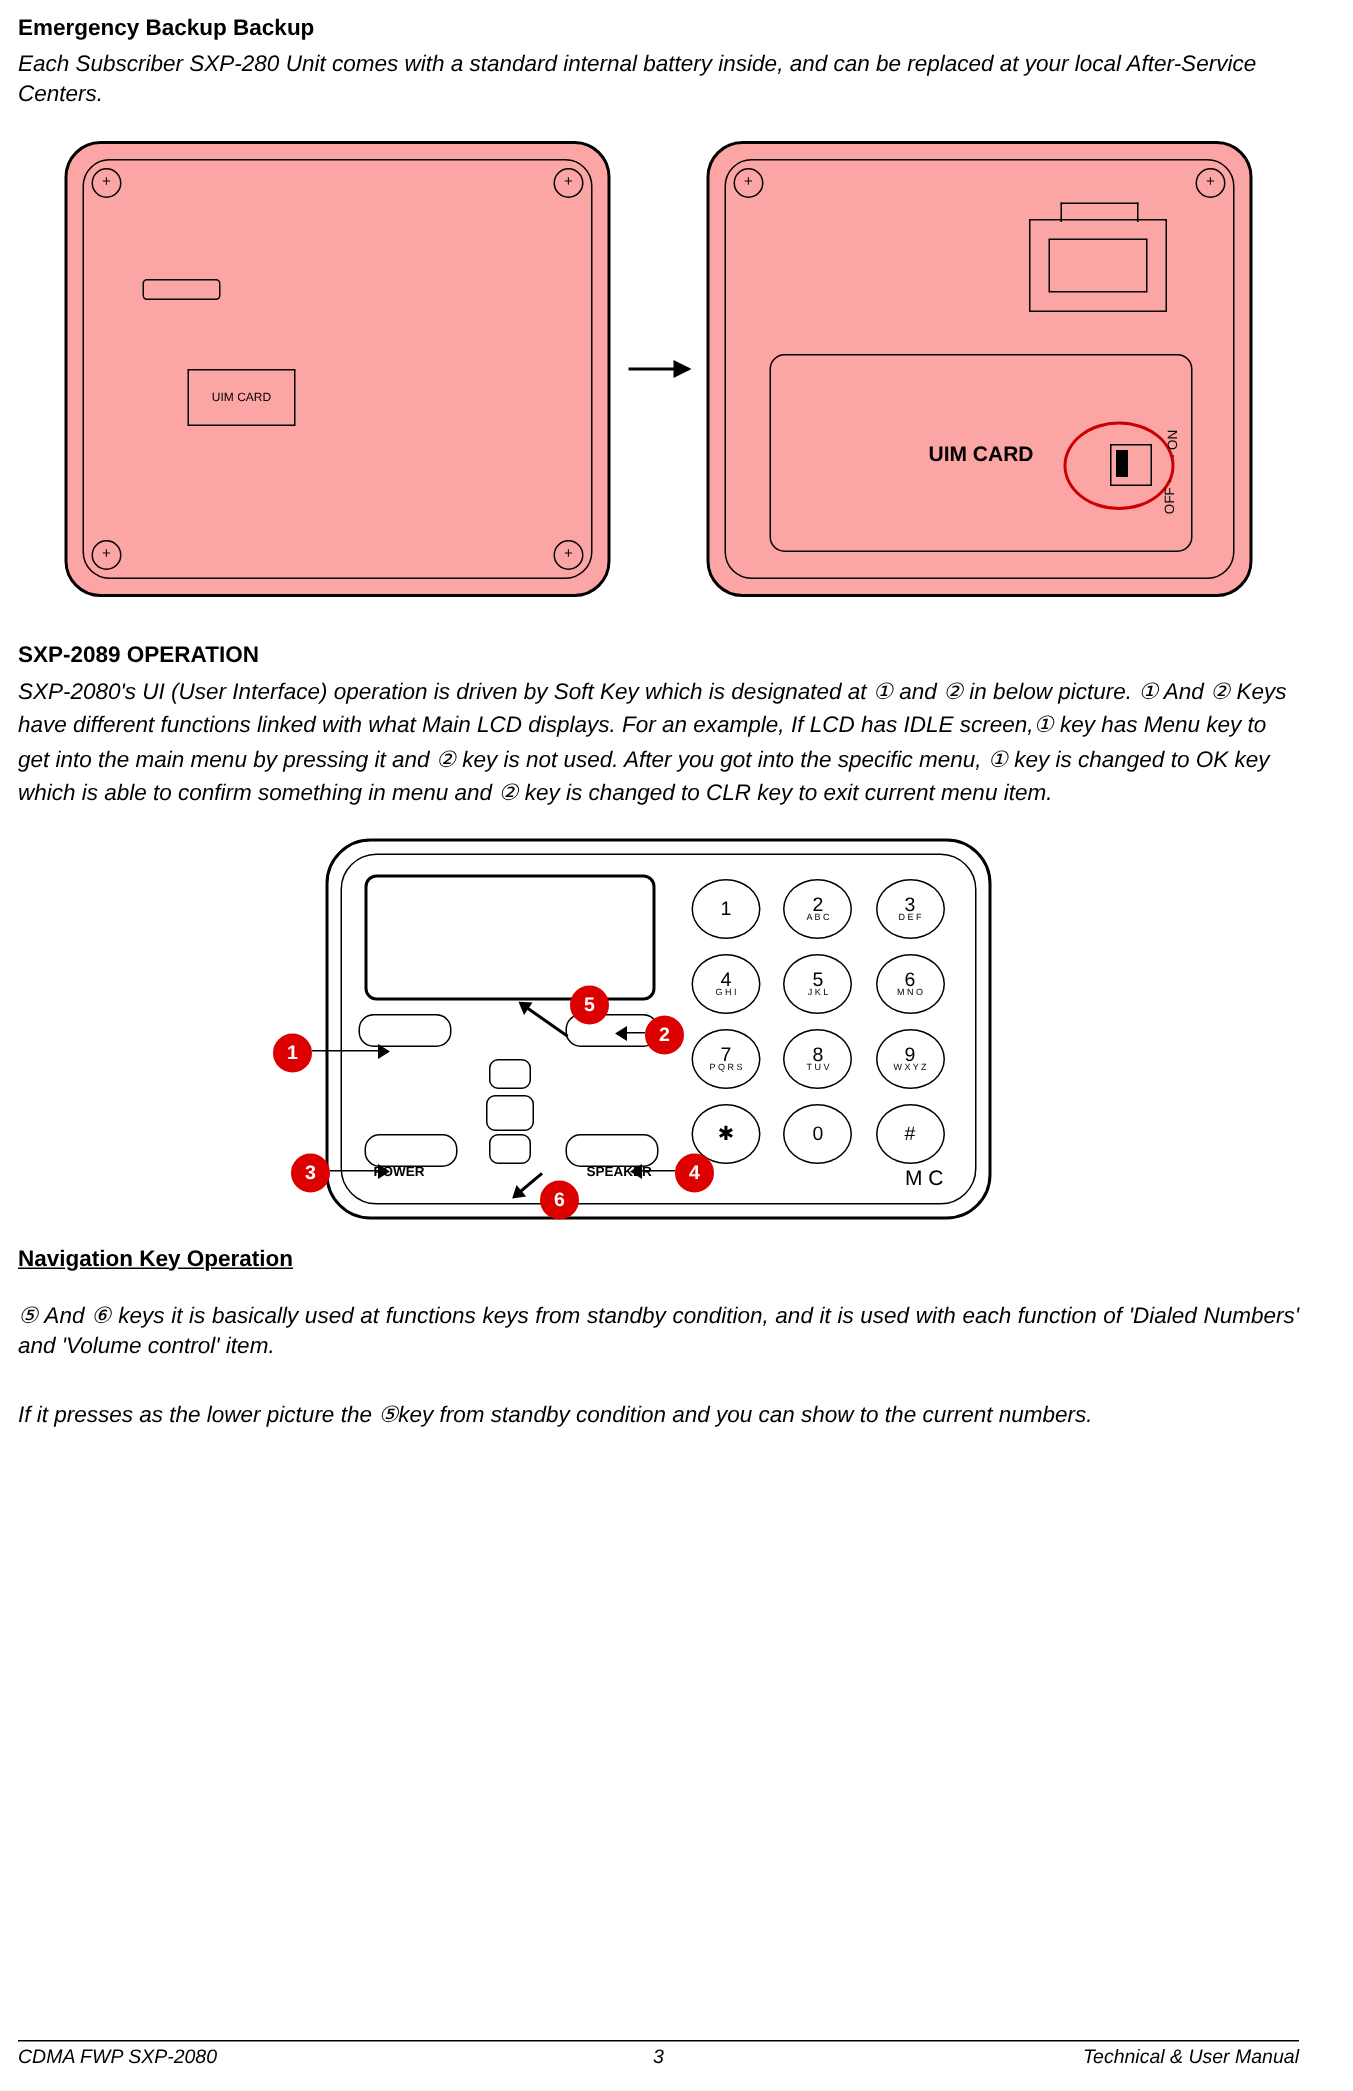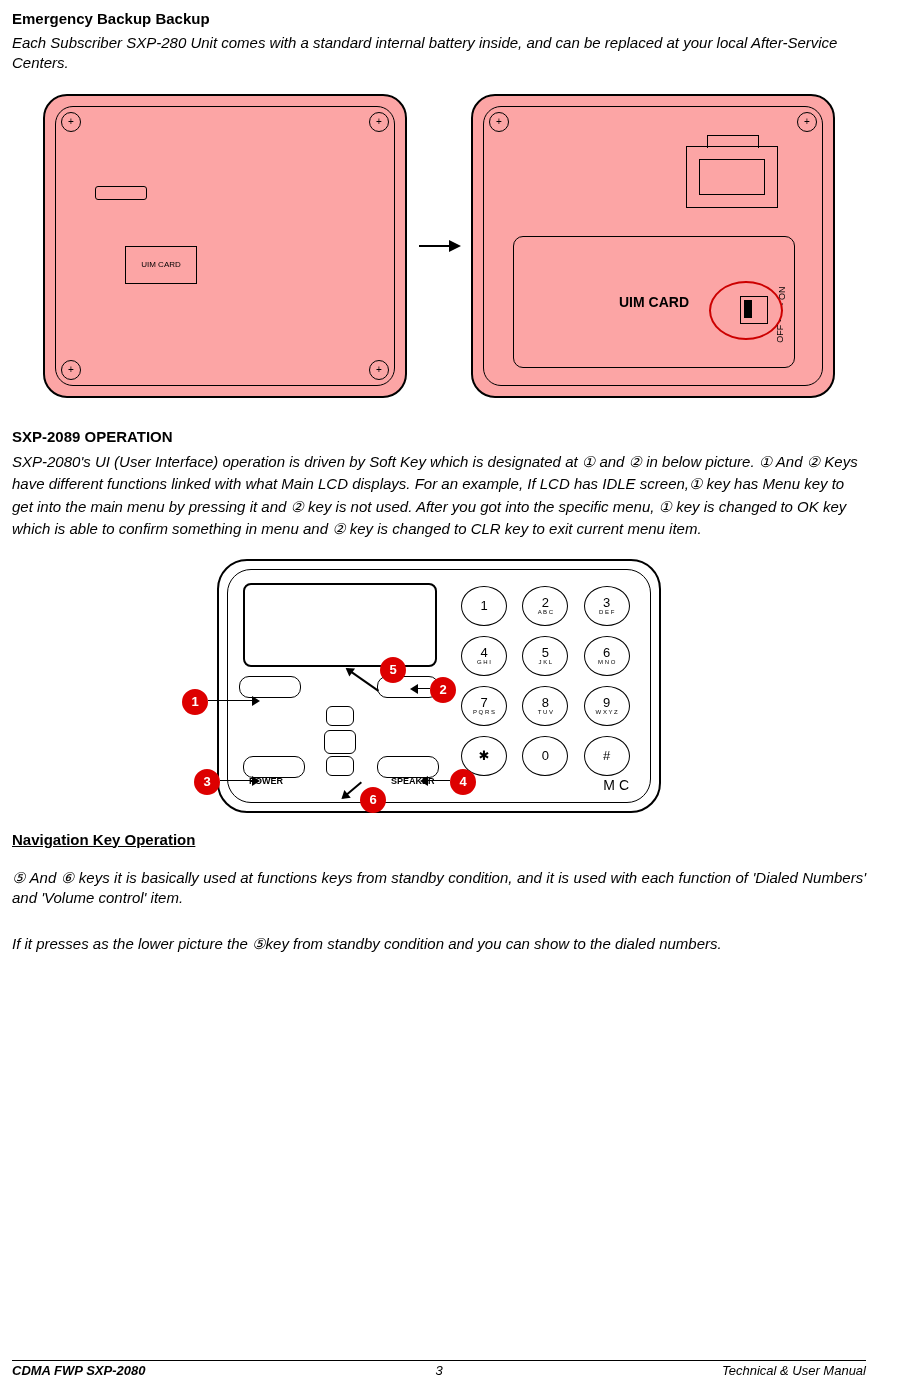--- a/index.html
+++ b/index.html
@@ -158,21 +158,21 @@
   }
   .callout-line{position:absolute;height:1.5px;background:#000;}
   .ptr::after{content:"";position:absolute;right:-2px;top:-4px;border-left:8px solid #000;border-top:5px solid transparent;border-bottom:5px solid transparent;}
   .ptrL::before{content:"";position:absolute;left:-2px;top:-4px;border-right:8px solid #000;border-top:5px solid transparent;border-bottom:5px solid transparent;}
 
   .footer{
     position:absolute;bottom:6px;left:12px;right:12px;
     border-top:1px solid #000;padding-top:2px;
     display:flex;justify-content:space-between;font-size:13px;font-style:italic;
   }
-  .footer .left{font-style:italic;font-weight:bold;}
+  .footer .left{font-style:italic;}
   .footer .center{font-style:italic;position:absolute;left:50%;transform:translateX(-50%);}
   .footer .right{font-style:italic;}
   .para{margin:6px 0;line-height:1.35;font-style:italic;}
   .sp{height:14px;}
 </style>
 </head>
 <body>
 
 <div class="section-title">Emergency Backup Backup</div>
 <div class="indent para">Each Subscriber SXP-280 Unit comes with a standard internal battery inside, and can be replaced at your local After-Service Centers.</div>
@@ -294,19 +294,19 @@
   <div class="callout-line ptrL" style="top:120px;left:332px;width:38px;transform:rotate(35deg);"></div>
 
   <div class="callout" style="top:228px;left:348px;">6</div>
   <div class="callout-line ptrL" style="top:230px;left:328px;width:24px;transform:rotate(-40deg);"></div>
 </div>
 
 <div class="underline">Navigation Key Operation</div>
 <div class="sp"></div>
 <div class="para justify">⑤ And ⑥ keys it is basically used at functions keys from standby condition, and it is used with each function of 'Dialed Numbers' and 'Volume control' item.</div>
 <div class="sp"></div>
-<div class="para">If it presses as the lower picture the  ⑤key from standby condition and you can show to the dialed numbers.</div>
+<div class="para">If it presses as the lower picture the  ⑤key from standby condition and you can show to the current numbers.</div>
 
 <div class="footer">
   <span class="left">CDMA FWP SXP-2080</span>
   <span class="center">3</span>
   <span class="right">Technical &amp; User Manual</span>
 </div>
 
 </body></html>

